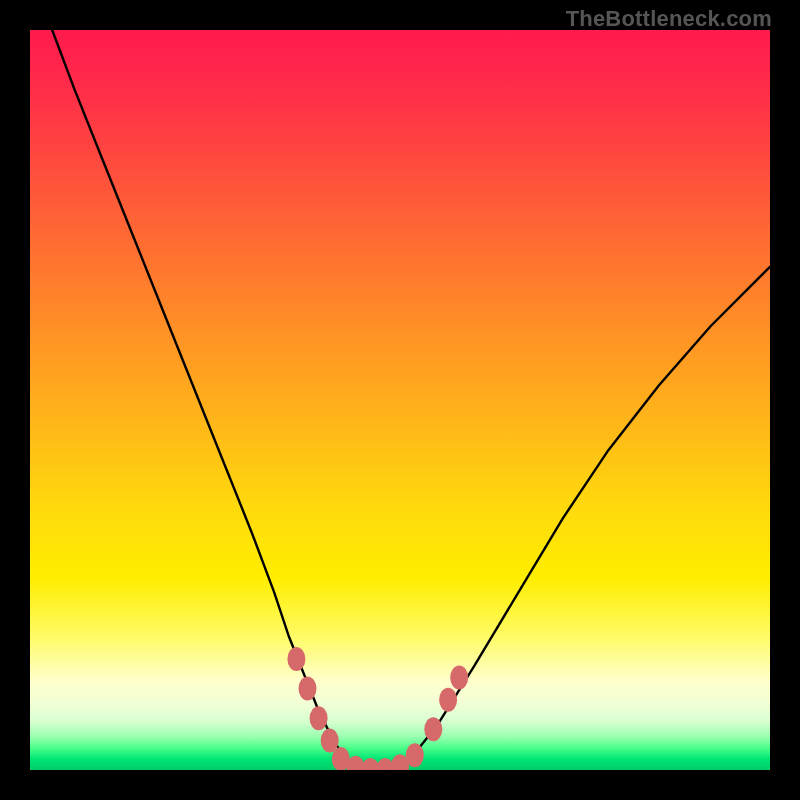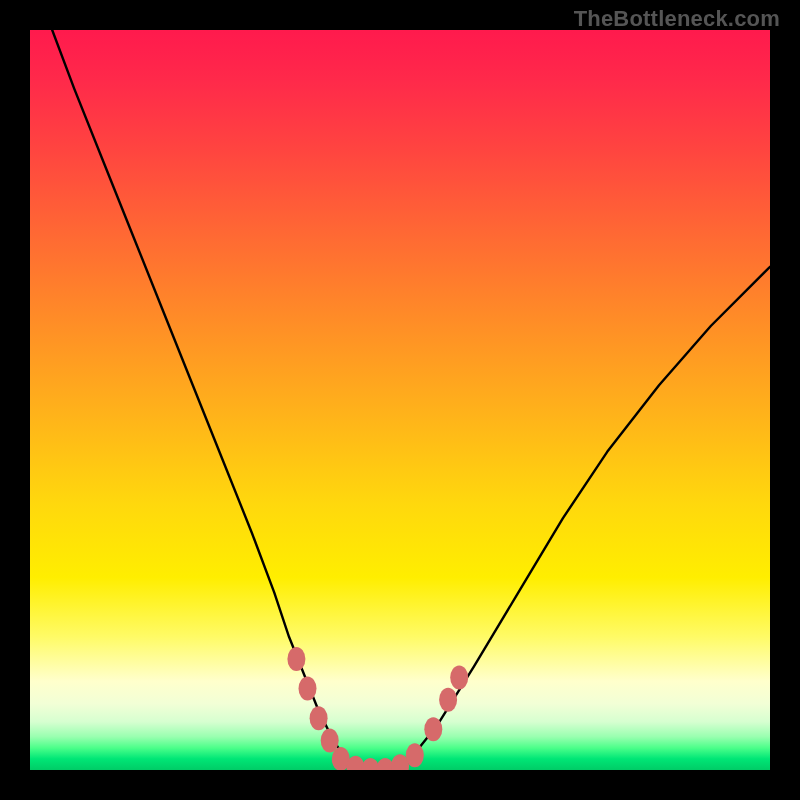--- a/index.html
+++ b/index.html
@@ -13,21 +13,21 @@
   }
   .frame {
     position: relative;
     width: 800px;
     height: 800px;
     background: #000;
   }
   .watermark {
     position: absolute;
     top: 6px;
-    right: 20px;
+    right: 28px;
     color: #555;
     font-size: 22px;
     font-weight: 600;
     letter-spacing: 0.2px;
     z-index: 5;
   }
   .plot-outer {
     position: absolute;
     left: 30px;
     top: 30px;

